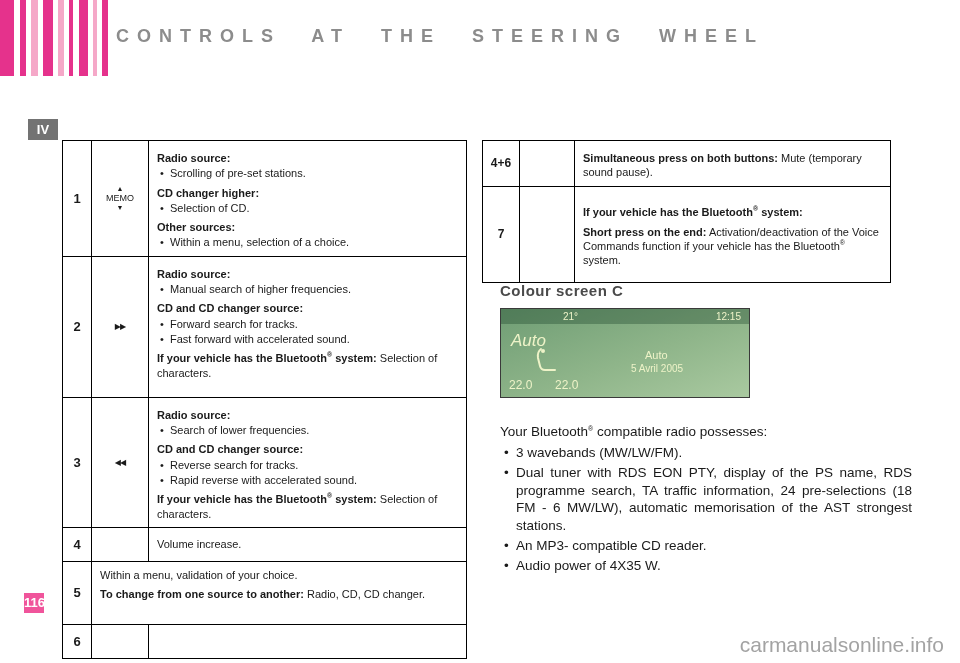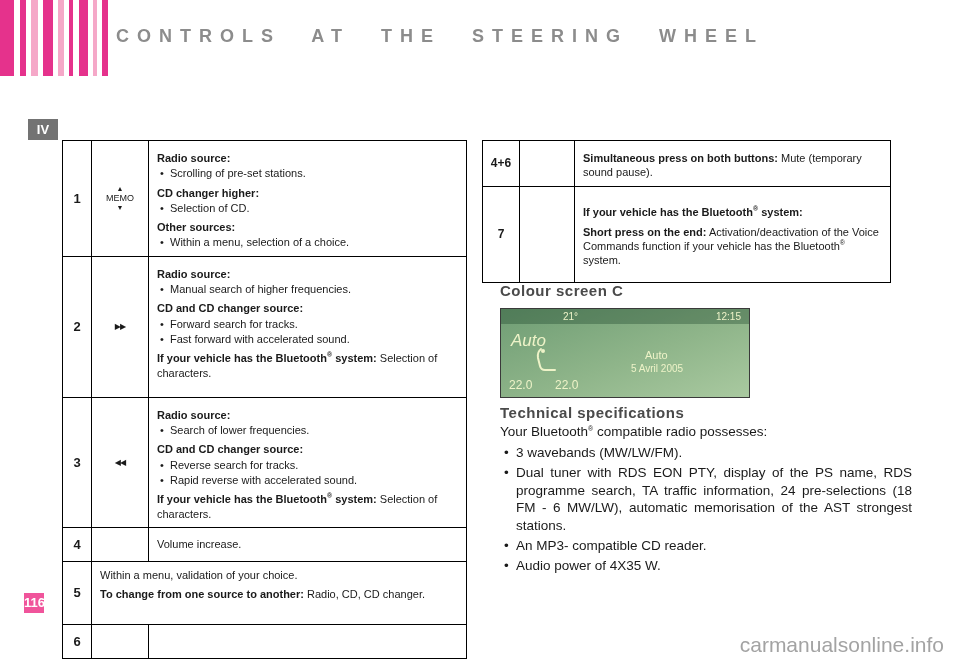--- a/index.html
+++ b/index.html
@@ -214,21 +214,20 @@
         <path d="M6 2 q-4 3 -3 9 l2 8 q1 4 5 4 h10" stroke="#eef3c8" stroke-width="2" fill="none" stroke-linecap="round"></path>
         <circle cx="8" cy="4" r="2" fill="#eef3c8"></circle>
       </svg>
     </span>
     <span class="scr-item scr-day">Auto</span>
     <span class="scr-item scr-date">5 Avril 2005</span>
     <span class="scr-item scr-t1">22.0</span>
     <span class="scr-item scr-t2">22.0</span>
   </div>
 
-  <div class="sec-heading h-tech">Technical specifications</div>
 
   <div class="tech-intro">Your Bluetooth<sup>®</sup> compatible radio possesses:</div>
 
   <div class="tech-list">
       <div class="tech-item"><span class="dot">•</span>3 wavebands (MW/LW/FM).</div>
       <div class="tech-item"><span class="dot">•</span>Dual tuner with RDS EON PTY, display of the PS name, RDS programme search, TA traffic information, 24 pre-selections (18 FM - 6 MW/LW), automatic memorisation of the AST strongest stations.</div>
       <div class="tech-item"><span class="dot">•</span>An MP3- compatible CD reader.</div>
       <div class="tech-item"><span class="dot">•</span>Audio power of 4X35 W.</div>
     </div>
 

